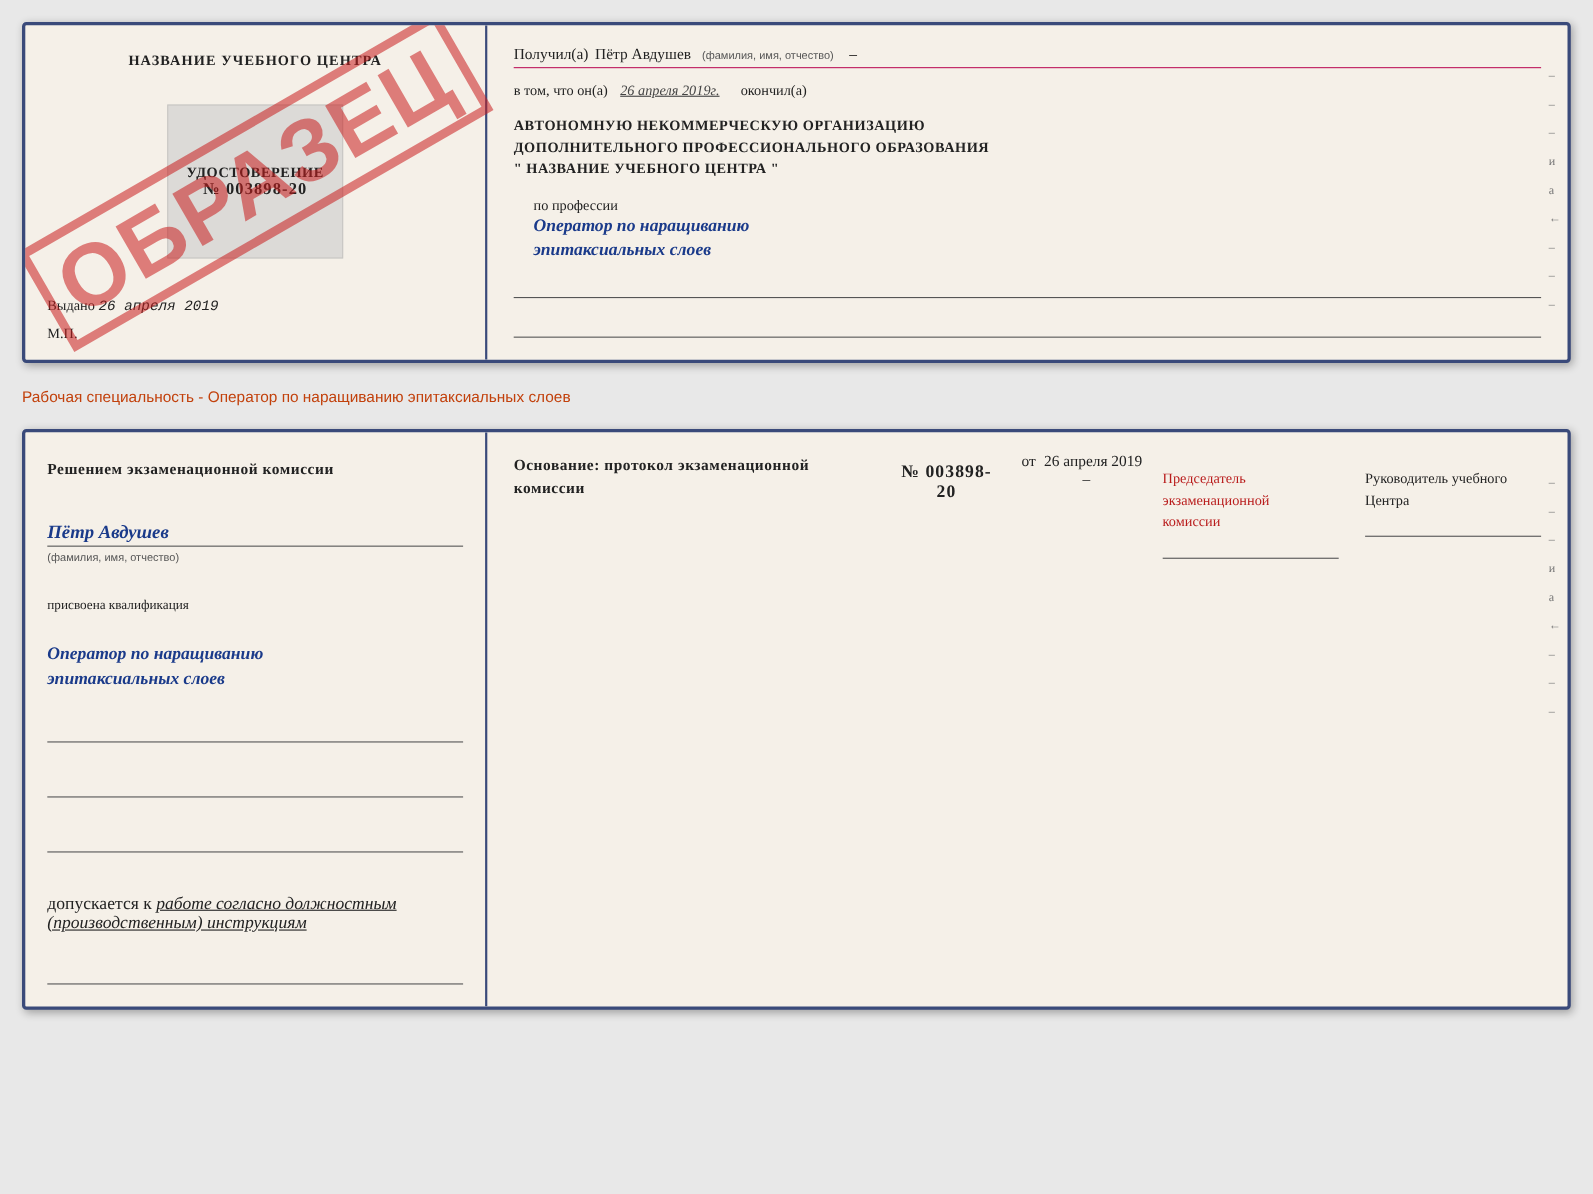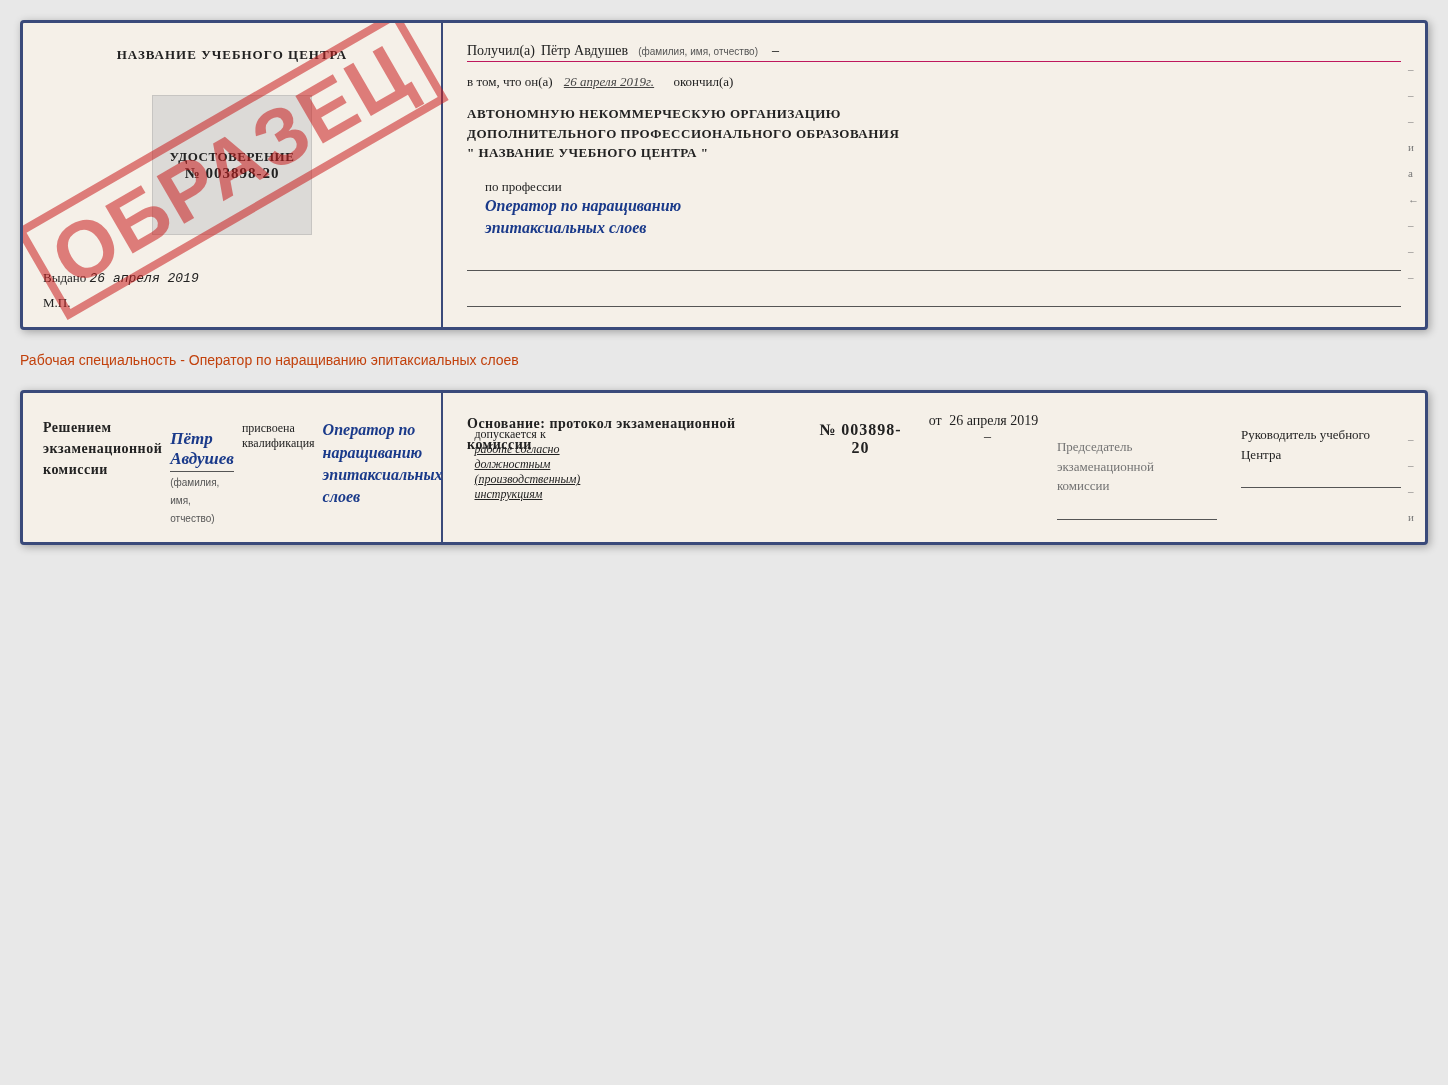--- a/index.html
+++ b/index.html
@@ -217,22 +217,22 @@
       overflow: hidden;
       box-shadow: 2px 2px 8px rgba(0,0,0,0.3);
     }
 
     .second-left {
       width: 420px;
       min-width: 420px;
       border-right: 2px solid #3a4a7a;
       padding: 24px 20px 16px 20px;
       display: flex;
-      flex-direction: row;
-      gap: 8px;
+      flex-direction: column;
+      gap: 24px;
     }
 
     .second-right {
       flex: 1;
       padding: 20px 24px 16px 24px;
       display: flex;
       flex-direction: row;
       gap: 10px;
       position: relative;
     }
@@ -275,21 +275,21 @@
       font-style: italic;
       color: #1a3a8a;
       font-size: 16px;
       font-weight: bold;
       line-height: 1.4;
       display: block;
       margin-top: 2px;
     }
 
     .dopuskaetsya-block {
-      font-size: 12px;
+      font-size: 16px;
       color: #222;
       margin-top: 10px;
     }
 
     .dopusk-italic {
       font-style: italic;
       text-decoration: underline;
     }
 
     
@@ -312,22 +312,22 @@
 
     .ot-date {
       font-size: 14px;
       color: #222;
       text-align: center;
       margin-bottom: 8px;
     }
 
     .predsedatel-block {
       font-size: 13px;
-      color: #737373;
-      margin-top: 24px;
+      color: #b91c1c;
+      margin-top: 12px;
       line-height: 1.5;
     }
 
     .rukovoditel-block {
       font-size: 13px;
       color: #222;
       margin-top: 12px;
       line-height: 1.5;
     }
 

